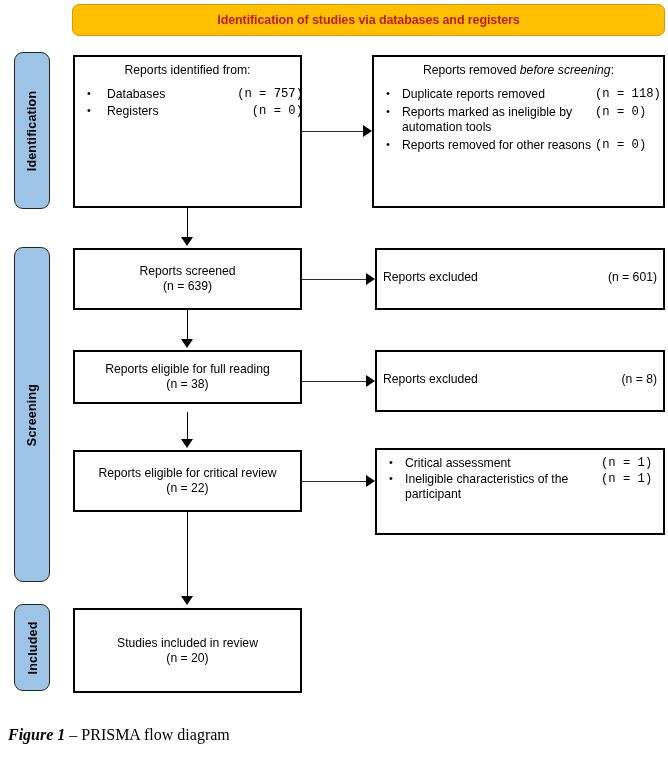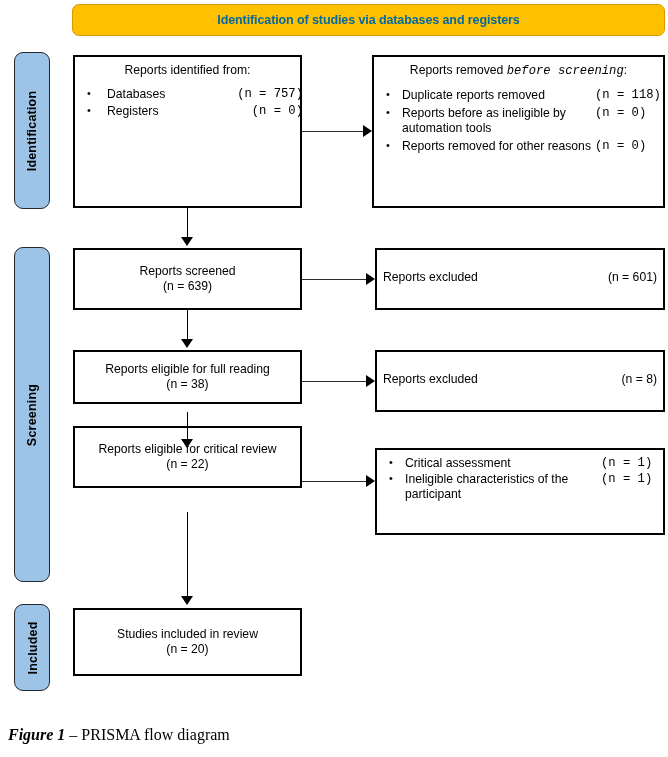--- a/index.html
+++ b/index.html
@@ -28,21 +28,21 @@
     border-radius: 7px;
     box-sizing: border-box;
     display: flex;
     align-items: center;
     justify-content: center;
   }
   #header-band .htext {
     font-size: 12.5px;
     font-weight: bold;
     letter-spacing: -0.1px;
-    color: #0369a1;
+    color: #b91c1c;
   }
 
   
   .stage-bar {
     position: absolute;
     background: #9DC3E6;
     border: 1.6px solid #20292e;
     border-radius: 9px;
     box-sizing: border-box;
     display: flex;
@@ -75,37 +75,37 @@
     flex-direction: column;
     align-items: center;
     justify-content: center;
     text-align: center;
   }
 
   
   #box-identified      { left: 73px; top: 55px;  width: 229px; height: 153px; }
   #box-screened        { left: 73px; top: 248px; width: 229px; height: 62px;  }
   #box-eligible-full   { left: 73px; top: 350px; width: 229px; height: 54px;  }
-  #box-eligible-crit   { left: 73px; top: 426px; width: 229px; height: 62px;  }
-  #box-included        { left: 73px; top: 608px; width: 229px; height: 68px;  }
+  #box-eligible-crit   { left: 73px; top: 450px; width: 229px; height: 62px;  }
+  #box-included        { left: 73px; top: 608px; width: 229px; height: 85px;  }
 
   
   #box-removed-before  { left: 372px; top: 55px;  width: 293px; height: 153px; }
   #box-excluded-1      { left: 375px; top: 248px; width: 290px; height: 62px;  }
   #box-excluded-2      { left: 375px; top: 350px; width: 290px; height: 62px;  }
   #box-excluded-3      { left: 375px; top: 448px; width: 290px; height: 87px;  }
 
   
   .box-heading {
     text-align: center;
     margin-bottom: 9px;
     font-size: 12.2px;
   }
   .box-heading.left-align { text-align: left; margin-bottom: 1px; }
-  .box-heading em { font-style: italic; font-family: Liberation Mono, monospace; }
+  .box-heading em { font-style: italic; }
 
   
   ul.bul {
     list-style: none;
     margin: 0;
     padding: 0;
   }
   ul.bul > li {
     display: flex;
     align-items: flex-start;
@@ -229,21 +229,21 @@
 <div class="box" id="box-removed-before">
   <div class="box-heading"><span>Reports removed </span><em>before screening</em><span>:</span></div>
   <ul class="bul">
     <li>
       <span class="bullet">•</span>
       <span class="btext">Duplicate reports removed</span>
       <span class="bn">(n = 118)</span>
     </li>
     <li>
       <span class="bullet">•</span>
-      <span class="btext">Reports before as ineligible by automation tools</span>
+      <span class="btext">Reports marked as ineligible by automation tools</span>
       <span class="bn">(n = 0)</span>
     </li>
     <li>
       <span class="bullet">•</span>
       <span class="btext">Reports removed for other reasons</span>
       <span class="bn">(n = 0)</span>
     </li>
   </ul>
 </div>
 

